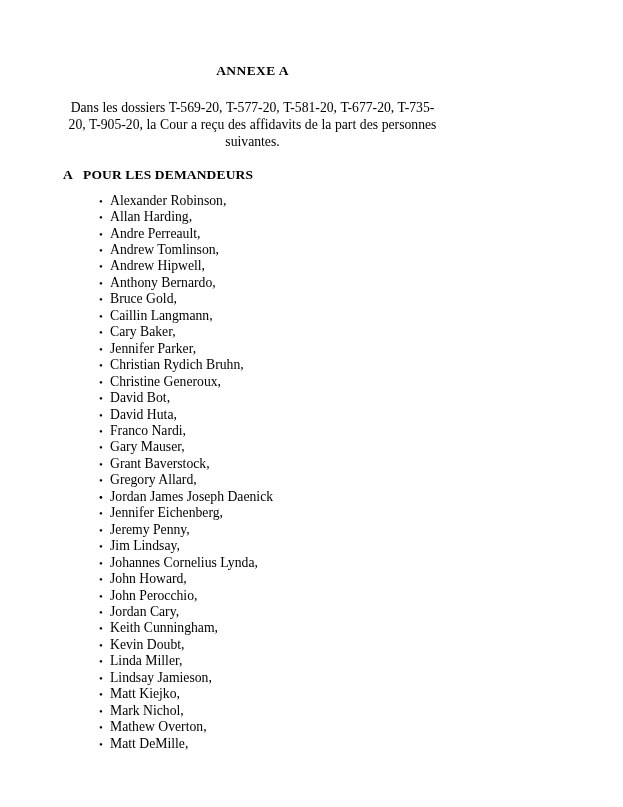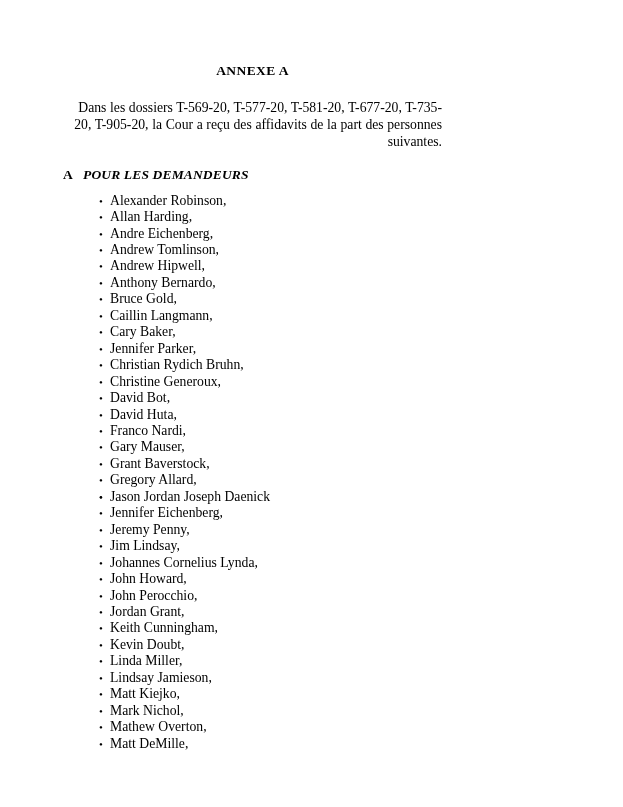--- a/index.html
+++ b/index.html
@@ -34,41 +34,40 @@
     margin: 0;
     padding-top: 64px;
     line-height: 1.1;
   }
 
   .intro-paragraph {
     margin: 0;
     padding-top: 20px;
     font-size: 13.7px;
     line-height: 17.2px;
-    text-align: right;
+    text-align: center;
     word-spacing: 0.2px;
   }
 
   .section-heading {
     margin: 0;
     padding-top: 17px;
     font-size: 13.5px;
     font-weight: bold;
     line-height: 1.2;
     letter-spacing: 0.15px;
     display: flex;
   }
   .section-heading .heading-letter {
     display: inline-block;
     width: 20px;
     flex: 0 0 20px;
   }
   .section-heading .heading-text {
     display: inline-block;
-    font-style: italic;
   }
 
   .affiant-list {
     list-style: none;
     margin: 0;
     padding: 9px 0 0 0;
   }
   .affiant-list li {
     position: relative;
     font-size: 13.7px;
@@ -94,45 +93,45 @@
   <p class="intro-paragraph">Dans les dossiers T-569-20, T-577-20, T-581-20, T-677-20, T-735-20, T-905-20, la Cour a reçu des affidavits de la part des personnes suivantes.</p>
 
   <h2 class="section-heading">
     <span class="heading-letter">A</span>
     <span class="heading-text">POUR LES DEMANDEURS</span>
   </h2>
 
   <ul class="affiant-list">
       <li><span class="bullet-glyph">•</span><span>Alexander Robinson,</span></li>
       <li><span class="bullet-glyph">•</span><span>Allan Harding,</span></li>
-      <li><span class="bullet-glyph">•</span><span>Andre Eichenberg,</span></li>
+      <li><span class="bullet-glyph">•</span><span>Andre Perreault,</span></li>
       <li><span class="bullet-glyph">•</span><span>Andrew Tomlinson,</span></li>
       <li><span class="bullet-glyph">•</span><span>Andrew Hipwell,</span></li>
       <li><span class="bullet-glyph">•</span><span>Anthony Bernardo,</span></li>
       <li><span class="bullet-glyph">•</span><span>Bruce Gold,</span></li>
       <li><span class="bullet-glyph">•</span><span>Caillin Langmann,</span></li>
       <li><span class="bullet-glyph">•</span><span>Cary Baker,</span></li>
       <li><span class="bullet-glyph">•</span><span>Jennifer Parker,</span></li>
       <li><span class="bullet-glyph">•</span><span>Christian Rydich Bruhn,</span></li>
       <li><span class="bullet-glyph">•</span><span>Christine Generoux,</span></li>
       <li><span class="bullet-glyph">•</span><span>David Bot,</span></li>
       <li><span class="bullet-glyph">•</span><span>David Huta,</span></li>
       <li><span class="bullet-glyph">•</span><span>Franco Nardi,</span></li>
       <li><span class="bullet-glyph">•</span><span>Gary Mauser,</span></li>
       <li><span class="bullet-glyph">•</span><span>Grant Baverstock,</span></li>
       <li><span class="bullet-glyph">•</span><span>Gregory Allard,</span></li>
       <li><span class="bullet-glyph">•</span></li>
-      <li><span class="bullet-glyph">•</span><span>Jason Jordan Joseph Daenick</span></li>
+      <li><span class="bullet-glyph">•</span><span>Jordan James Joseph Daenick</span></li>
       <li><span class="bullet-glyph">•</span><span>Jennifer Eichenberg,</span></li>
       <li><span class="bullet-glyph">•</span><span>Jeremy Penny,</span></li>
       <li><span class="bullet-glyph">•</span><span>Jim Lindsay,</span></li>
       <li><span class="bullet-glyph">•</span><span>Johannes Cornelius Lynda,</span></li>
       <li><span class="bullet-glyph">•</span><span>John Howard,</span></li>
       <li><span class="bullet-glyph">•</span><span>John Perocchio,</span></li>
-      <li><span class="bullet-glyph">•</span><span>Jordan Grant,</span></li>
+      <li><span class="bullet-glyph">•</span><span>Jordan Cary,</span></li>
       <li><span class="bullet-glyph">•</span><span>Keith Cunningham,</span></li>
       <li><span class="bullet-glyph">•</span><span>Kevin Doubt,</span></li>
       <li><span class="bullet-glyph">•</span><span>Linda Miller,</span></li>
       <li><span class="bullet-glyph">•</span><span>Lindsay Jamieson,</span></li>
       <li><span class="bullet-glyph">•</span><span>Matt Kiejko,</span></li>
       <li><span class="bullet-glyph">•</span><span>Mark Nichol,</span></li>
       <li><span class="bullet-glyph">•</span><span>Mathew Overton,</span></li>
       <li><span class="bullet-glyph">•</span><span>Matt DeMille,</span></li>
     </ul>
 

